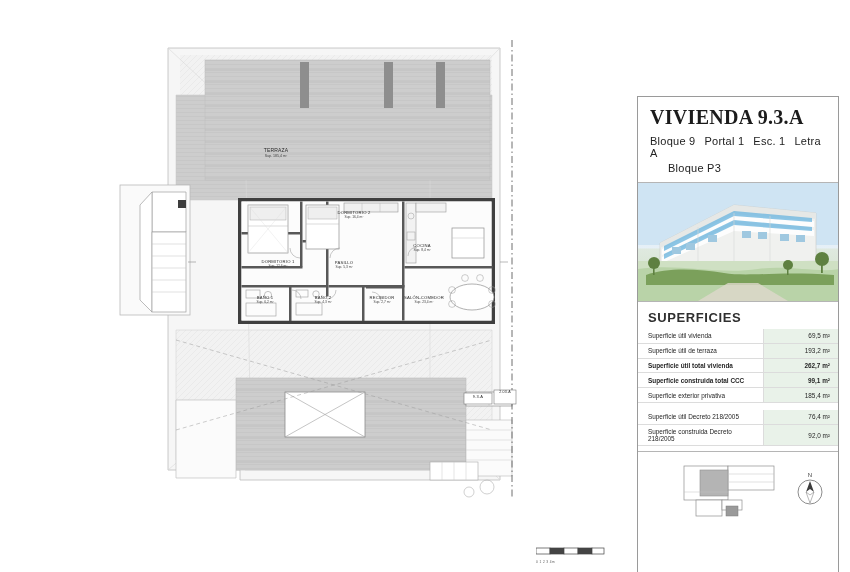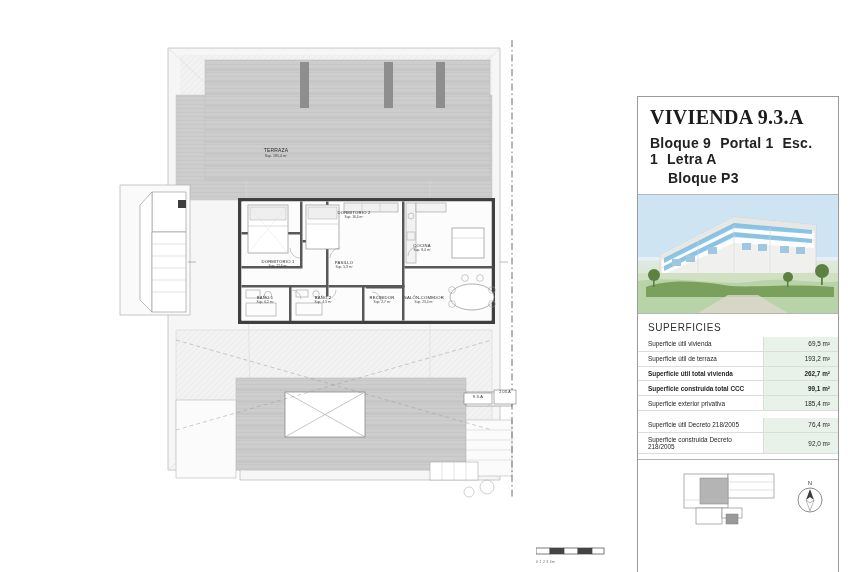--- a/index.html
+++ b/index.html
@@ -54,22 +54,22 @@
   }
   #vivienda-title {
     font-family: "Liberation Serif", serif;
     font-weight: bold;
     font-size: 20px;
     letter-spacing: .3px;
     color: #1b1b1b;
     margin: 0 0 6px 0;
   }
   #sub-line-1, #sub-line-2 {
-    font-size: 14px;
-    font-weight: bold;
+    font-size: 11px;
+    font-weight: normal;
     color: #222;
     letter-spacing: .25px;
   }
   #sub-line-1 { margin-bottom: 3px; }
   #sub-line-2 { margin-bottom: 2px; padding-left: 18px; }
   .sub-seg { margin-right: 9px; }
 
   
   #rendering {
     position: relative;
@@ -77,22 +77,22 @@
     border-bottom: 1px solid #b5b5b5;
     overflow: hidden;
     background: linear-gradient(#cfe3f2 0%, #e6f0f7 55%, #dfe9df 56%, #cfe0c6 100%);
   }
 
   
   #surfaces {
     padding: 6px 0 0 0;
   }
   #surfaces-heading {
-    font-size: 10px;
-    font-weight: normal;
+    font-size: 13px;
+    font-weight: bold;
     letter-spacing: .6px;
     color: #2f2f2f;
     padding: 2px 0 4px 10px;
   }
   table.surf {
     width: 100%;
     border-collapse: collapse;
     font-size: 6.4px;
   }
   table.surf td {

